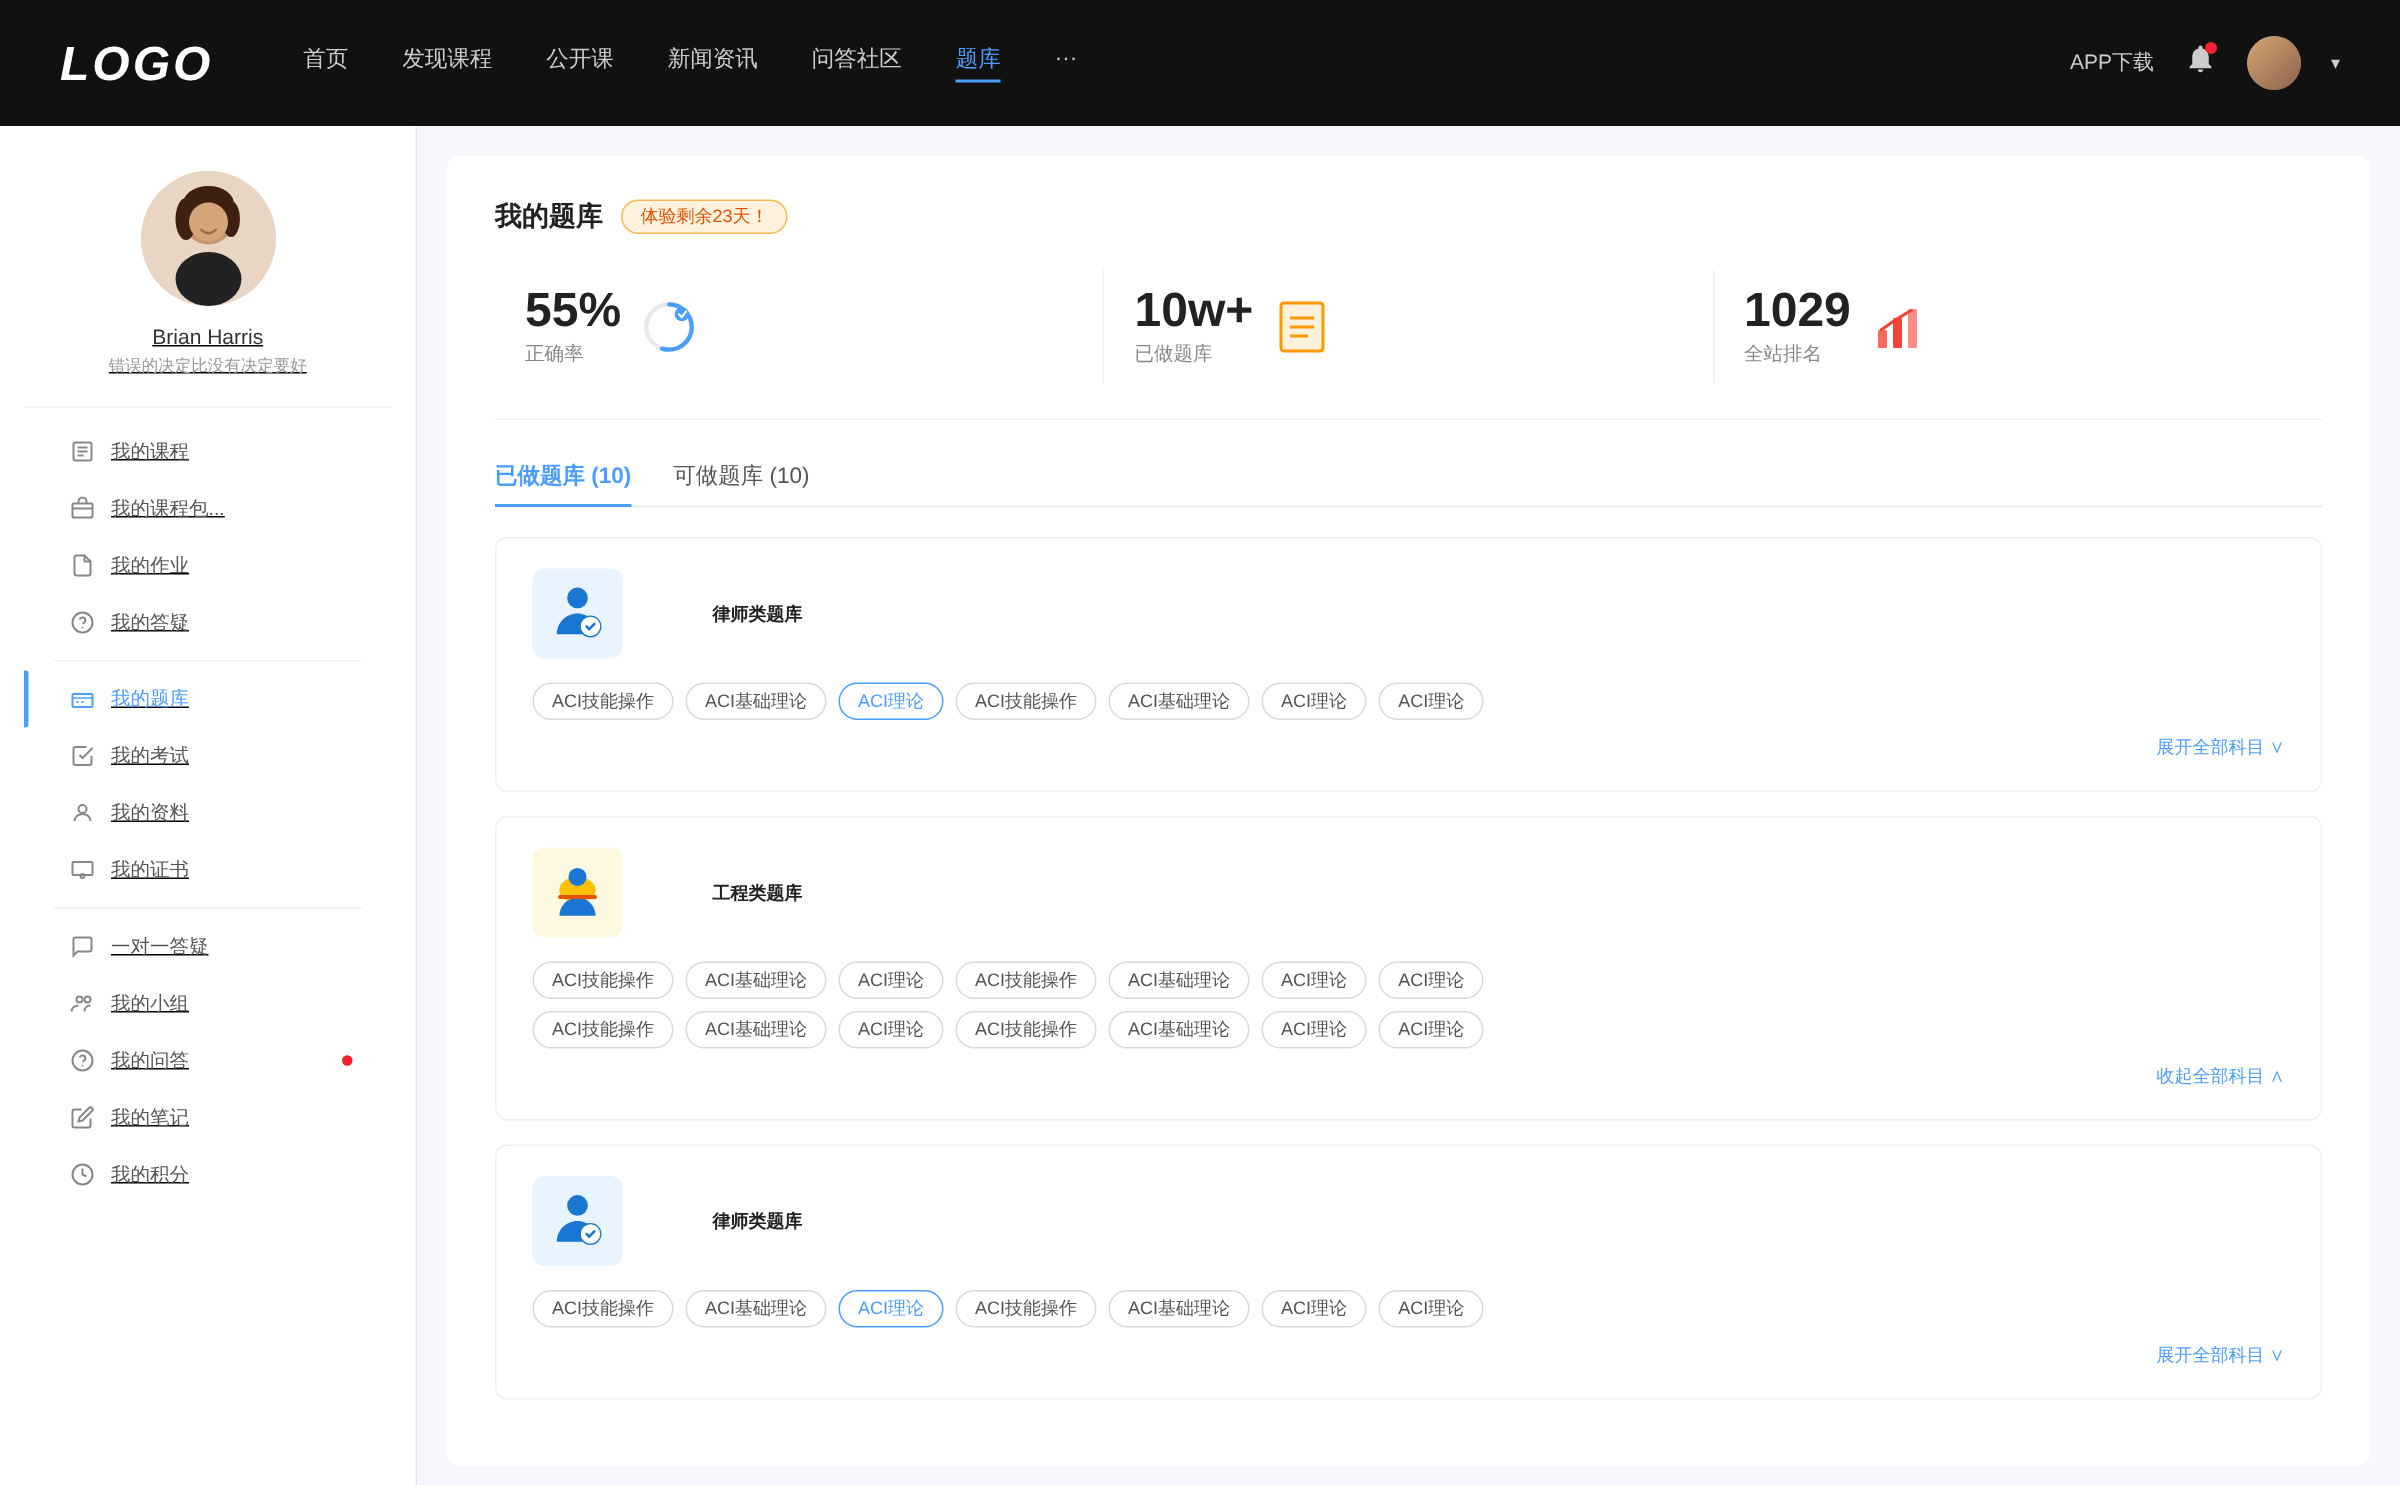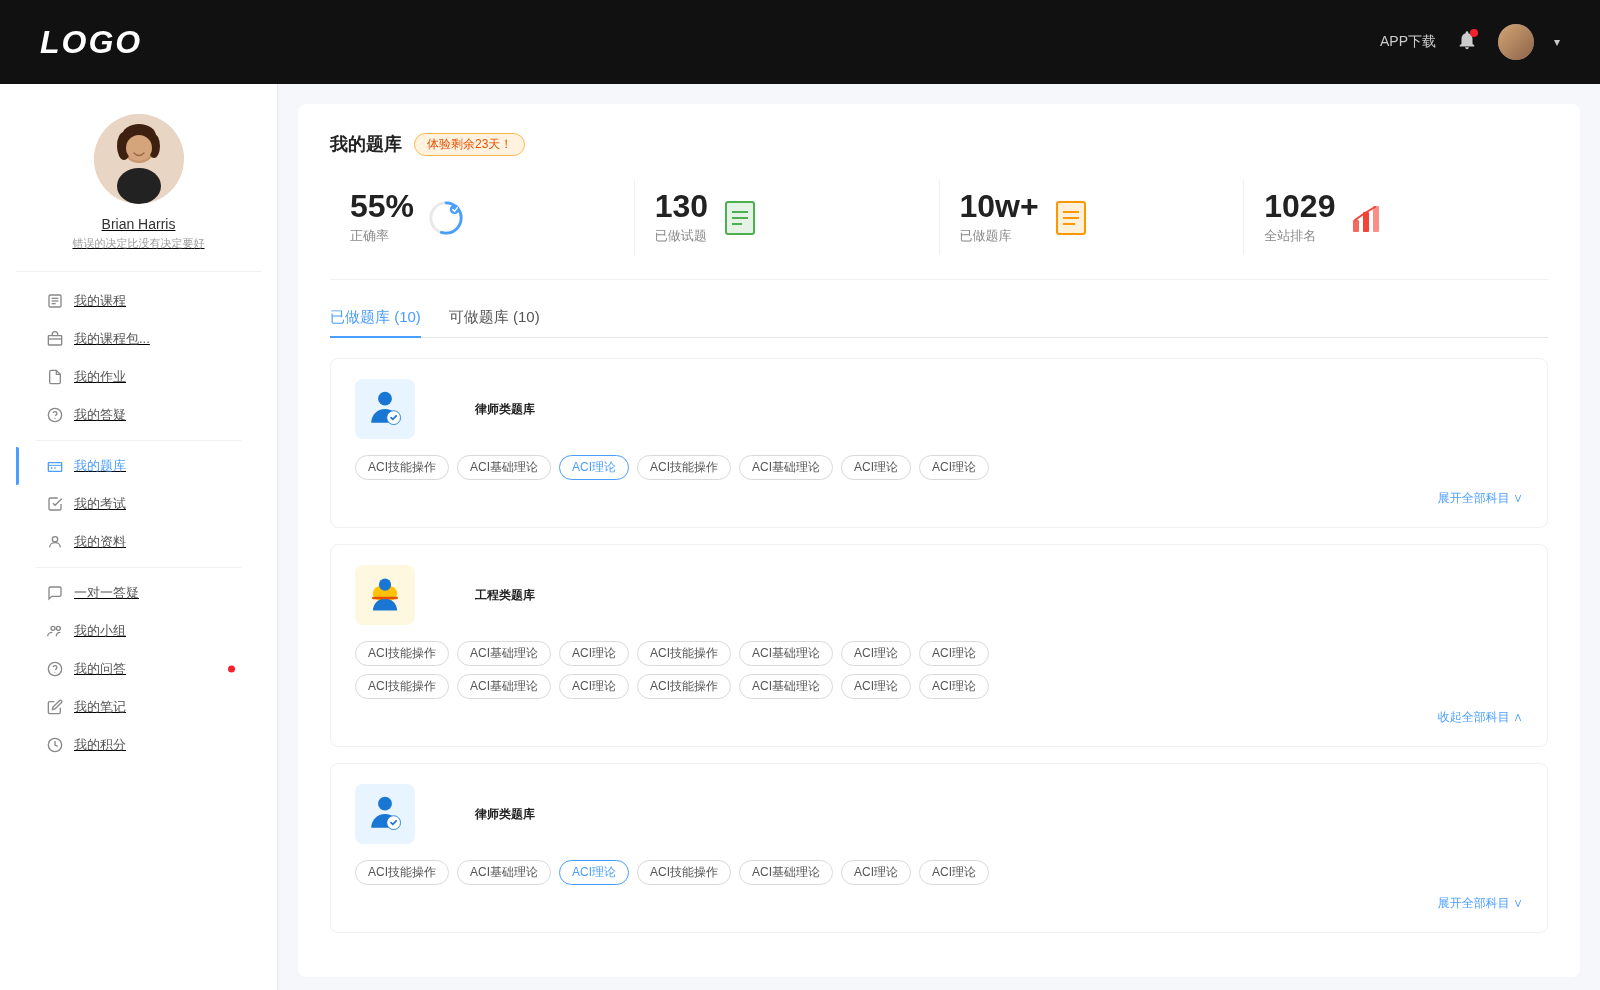--- a/index.html
+++ b/index.html
@@ -265,21 +265,21 @@
     }
     .tab-item {
       padding-bottom: 10px;
       font-size: 15px;
       color: #555;
       cursor: pointer;
       position: relative;
     }
     .tab-item.active {
       color: #4a9eff;
-      font-weight: 400;
+      font-weight: 700;
       text-align: center;
     }
     .tab-item.active::after {
       content: '';
       position: absolute;
       bottom: -1px;
       left: 0;
       right: 0;
       height: 2px;
       background: #4a9eff;
@@ -343,20 +343,29 @@
       font-size: 12px;
       color: #4a9eff;
       cursor: pointer;
     }
   </style>
 </head>
 <body>
 
 <nav class="navbar">
   <span class="navbar-logo">LOGO</span>
+  <div class="navbar-menu">
+    <span class="navbar-menu-item">首页</span>
+    <span class="navbar-menu-item">发现课程</span>
+    <span class="navbar-menu-item">公开课</span>
+    <span class="navbar-menu-item">新闻资讯</span>
+    <span class="navbar-menu-item">问答社区</span>
+    <span class="navbar-menu-item active">题库</span>
+    <span class="navbar-menu-item">···</span>
+  </div>
   <div class="navbar-right">
     <span class="navbar-app-download">APP下载</span>
     <div class="navbar-bell">
       <svg width="22" height="22" viewBox="0 0 24 24" fill="none">
         <path d="M12 22c1.1 0 2-.9 2-2h-4c0 1.1.9 2 2 2zm6-6V11c0-3.07-1.64-5.64-4.5-6.32V4c0-.83-.67-1.5-1.5-1.5s-1.5.67-1.5 1.5v.68C7.63 5.36 6 7.92 6 11v5l-2 2v1h16v-1l-2-2z" fill="#ccc"></path>
       </svg>
       <div class="navbar-bell-dot"></div>
     </div>
     <div class="navbar-avatar">
       <div class="navbar-avatar-img"></div>
@@ -465,20 +474,29 @@
       <div class="sidebar-item">
         <span class="sidebar-item-icon">
           <svg width="16" height="16" viewBox="0 0 24 24" fill="none">
               <circle cx="12" cy="8" r="4" stroke="#888" stroke-width="2"></circle>
               <path d="M4 20c0-4 3.58-7 8-7s8 3 8 7" stroke="#888" stroke-width="2"></path>
             </svg>
         </span>
         <span>我的资料</span>
       </div>
 
+      <div class="sidebar-item">
+        <span class="sidebar-item-icon">
+          <svg width="16" height="16" viewBox="0 0 24 24" fill="none">
+              <rect x="2" y="4" width="20" height="13" rx="1" stroke="#888" stroke-width="2"></rect>
+              <circle cx="12" cy="18" r="2" stroke="#888" stroke-width="2"></circle>
+            </svg>
+        </span>
+        <span>我的证书</span>
+      </div>
       <hr class="sidebar-divider">
 
       <div class="sidebar-item">
         <span class="sidebar-item-icon">
           <svg width="16" height="16" viewBox="0 0 24 24" fill="none">
               <path d="M21 15a2 2 0 0 1-2 2H7l-4 4V5a2 2 0 0 1 2-2h14a2 2 0 0 1 2 2z" stroke="#888" stroke-width="2"></path>
             </svg>
         </span>
         <span>一对一答疑</span>
       </div>
@@ -547,35 +565,20 @@
           <div class="stat-icon">
             <svg width="38" height="38" viewBox="0 0 38 38">
               <circle cx="19" cy="19" r="16" fill="none" stroke="#e8e8e8" stroke-width="3"></circle>
               <circle cx="19" cy="19" r="16" fill="none" stroke="#4a9eff" stroke-width="3" stroke-dasharray="55 45" stroke-dashoffset="25" stroke-linecap="round"></circle>
               <circle cx="28" cy="10" r="5" fill="#4a9eff"></circle>
               <path d="M26 10 L28 12 L31 8" stroke="#fff" stroke-width="1.5" fill="none" stroke-linecap="round"></path>
             </svg>
           </div>
         </div>
 
-        <div class="stat-item">
-          <div class="stat-text">
-            <div class="stat-value">130</div>
-            <div class="stat-label">已做试题</div>
-          </div>
-          <div class="stat-icon">
-            <svg width="36" height="36" viewBox="0 0 36 36">
-              <rect x="4" y="2" width="28" height="32" rx="2" fill="#4caf50" opacity="0.15"></rect>
-              <rect x="4" y="2" width="28" height="32" rx="2" fill="none" stroke="#4caf50" stroke-width="2"></rect>
-              <line x1="10" y1="12" x2="26" y2="12" stroke="#4caf50" stroke-width="2"></line>
-              <line x1="10" y1="18" x2="26" y2="18" stroke="#4caf50" stroke-width="2"></line>
-              <line x1="10" y1="24" x2="20" y2="24" stroke="#4caf50" stroke-width="2"></line>
-            </svg>
-          </div>
-        </div>
 
         <div class="stat-item">
           <div class="stat-text">
             <div class="stat-value">10w+</div>
             <div class="stat-label">已做题库</div>
           </div>
           <div class="stat-icon">
             <svg width="36" height="36" viewBox="0 0 36 36">
               <rect x="4" y="2" width="28" height="32" rx="2" fill="#ff9800" opacity="0.15"></rect>
               <rect x="4" y="2" width="28" height="32" rx="2" fill="none" stroke="#ff9800" stroke-width="2"></rect>

